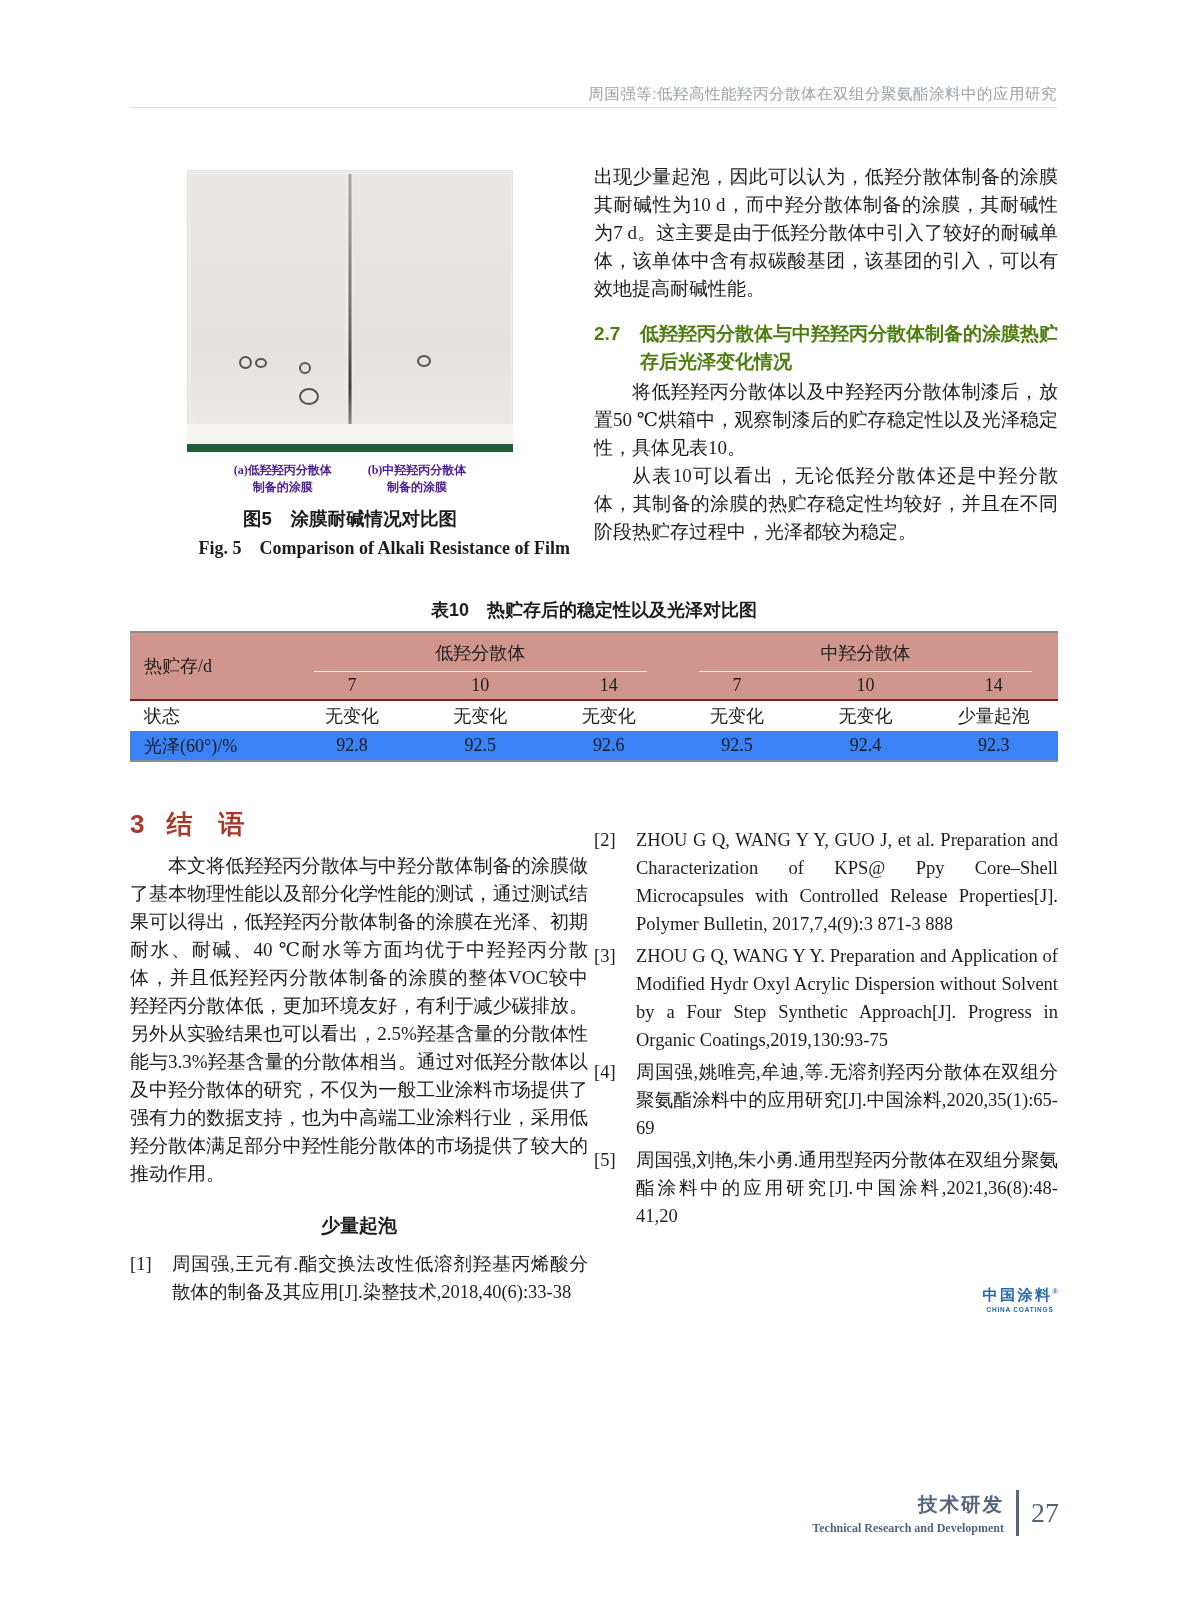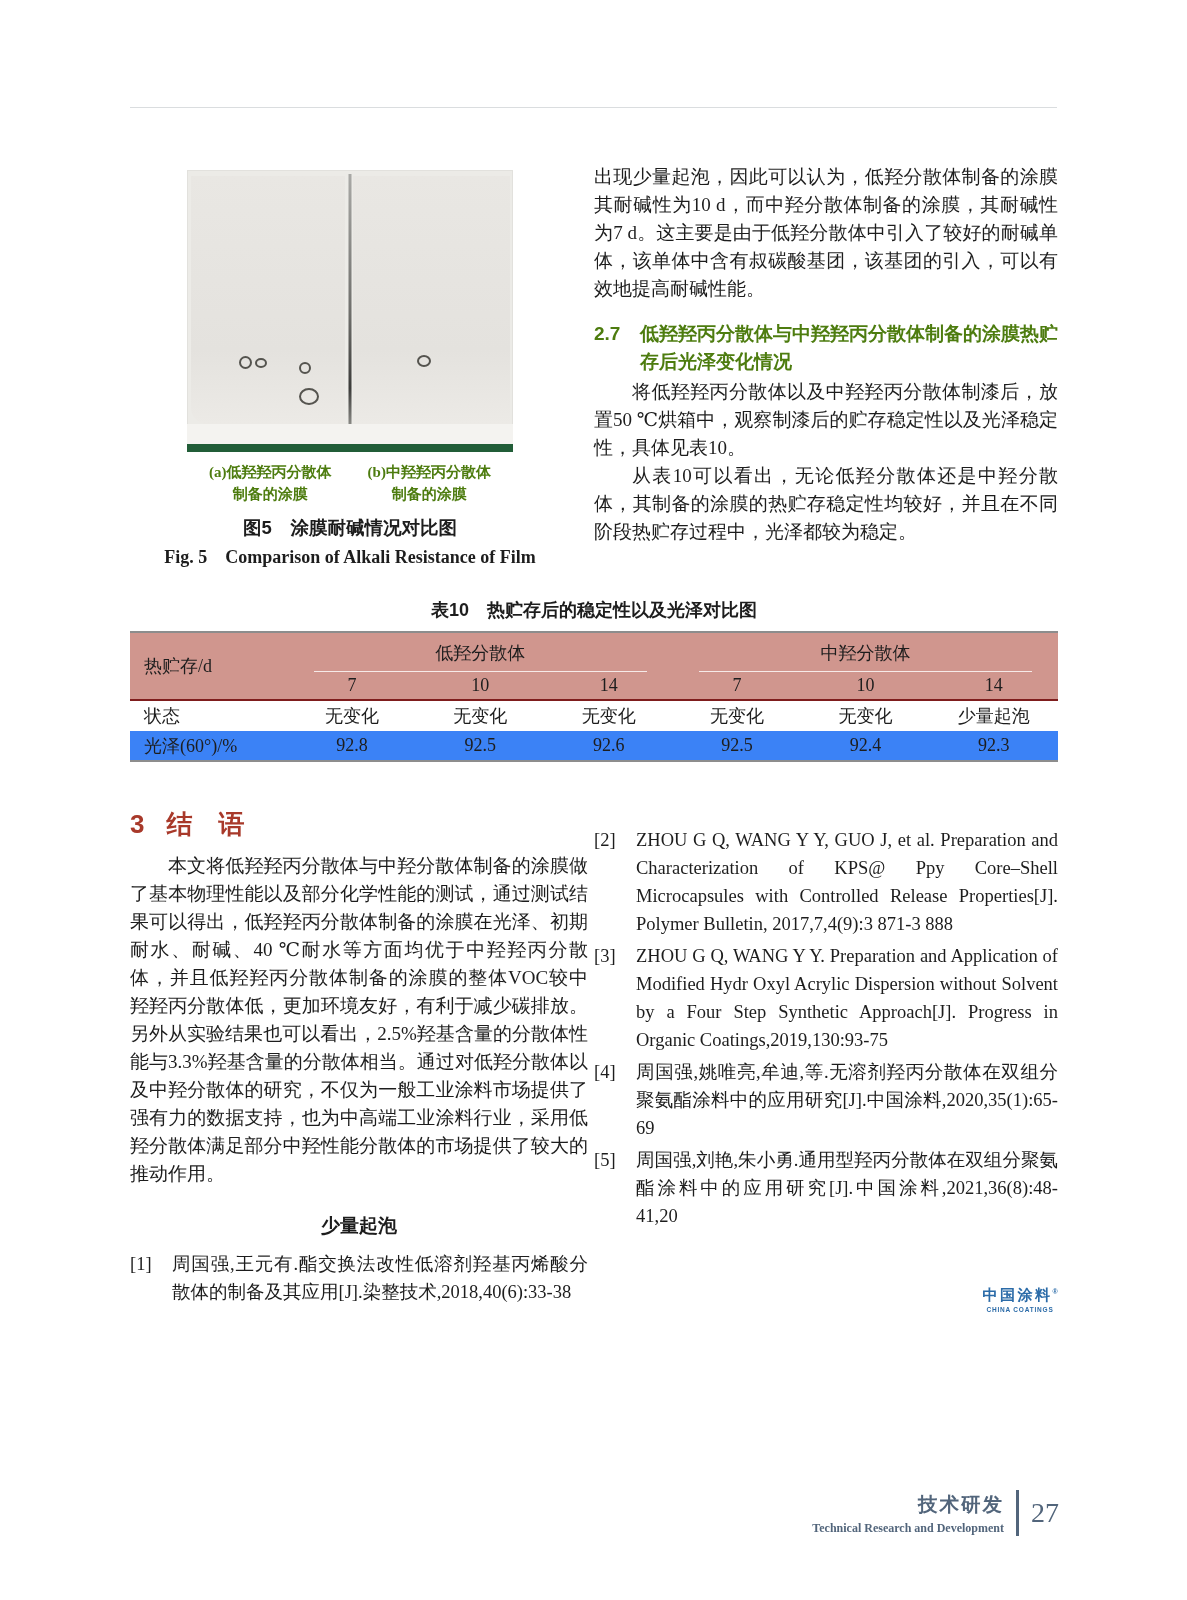--- a/index.html
+++ b/index.html
@@ -20,25 +20,25 @@
   .photo-line{position:absolute;left:50%;top:4px;bottom:26px;width:3px;transform:translateX(-50%);
     background:linear-gradient(180deg,#a9a9a6,#6f6f6c 55%,#3c3c3a 85%,#8c8c88);}
   .mark{position:absolute;border:2px solid #55544f;border-radius:50%;background:transparent;}
   .m1{left:52px;top:186px;width:9px;height:9px;}
   .m2{left:68px;top:188px;width:8px;height:6px;}
   .m3{left:112px;top:192px;width:8px;height:8px;}
   .m4{left:112px;top:218px;width:16px;height:13px;}
   .m5{left:230px;top:185px;width:10px;height:8px;}
   .strip-white{position:absolute;left:0;right:0;bottom:8px;height:20px;background:#f4f3f0;}
   .strip-green{position:absolute;left:0;right:0;bottom:0;height:8px;background:#215d38;}
-  .fig-sub{display:flex;justify-content:center;gap:36px;margin-top:10px;color:#4d7c0f;font-weight:bold;
-    font-size:15px;line-height:1.45;text-align:center;}
+  .fig-sub{display:flex;justify-content:center;gap:36px;margin-top:10px;color:#4c1d95;font-weight:bold;
+    font-size:12px;line-height:1.45;text-align:center;}
   .fig-cn{text-align:center;font-weight:bold;font-size:18.5px;margin-top:9px;
     font-family:"Liberation Sans","DejaVu Sans",sans-serif;}
-  .fig-en{text-align:center;font-weight:bold;font-size:18px;margin-top:5px;}
+  .fig-en{text-align:right;font-weight:bold;font-size:18px;margin-top:5px;}
   
   .col-right-top{position:absolute;left:594px;top:163px;width:464px;font-size:19px;line-height:28px;text-align:justify;}
   .col-right-top p{margin:0;}
   .indent{text-indent:2em;}
   .h27{display:flex;margin:17px 0 2px 0;color:#4d7c0f;font-weight:bold;font-size:19px;line-height:28px;
     font-family:"Liberation Sans","DejaVu Sans",sans-serif;text-align:left;}
   .h27 .num{flex:none;width:46px;}
   .h27 .txt{flex:1;}
   
   .table-block{position:absolute;left:130px;top:598px;width:928px;}
@@ -80,20 +80,21 @@
   .f-cn{font-family:"Liberation Sans","DejaVu Sans",sans-serif;font-weight:bold;font-size:19.5px;letter-spacing:2px;}
   .f-en{font-weight:bold;font-size:12px;margin-top:3px;}
   .f-bar{width:3px;height:46px;background:#52657b;margin-right:12px;}
   .f-num{font-size:28px;}
 </style>
 </head>
 <body>
 
 <div class="page">
 
+  <div class="running-head">周国强等:低羟高性能羟丙分散体在双组分聚氨酯涂料中的应用研究</div>
   <div class="head-rule"></div>
 
   <div class="figure-block">
     <div class="photo">
       <div class="panel pl"></div>
       <div class="panel pr"></div>
       <div class="photo-line"></div>
       <div class="mark m1"></div>
       <div class="mark m2"></div>
       <div class="mark m3"></div>

